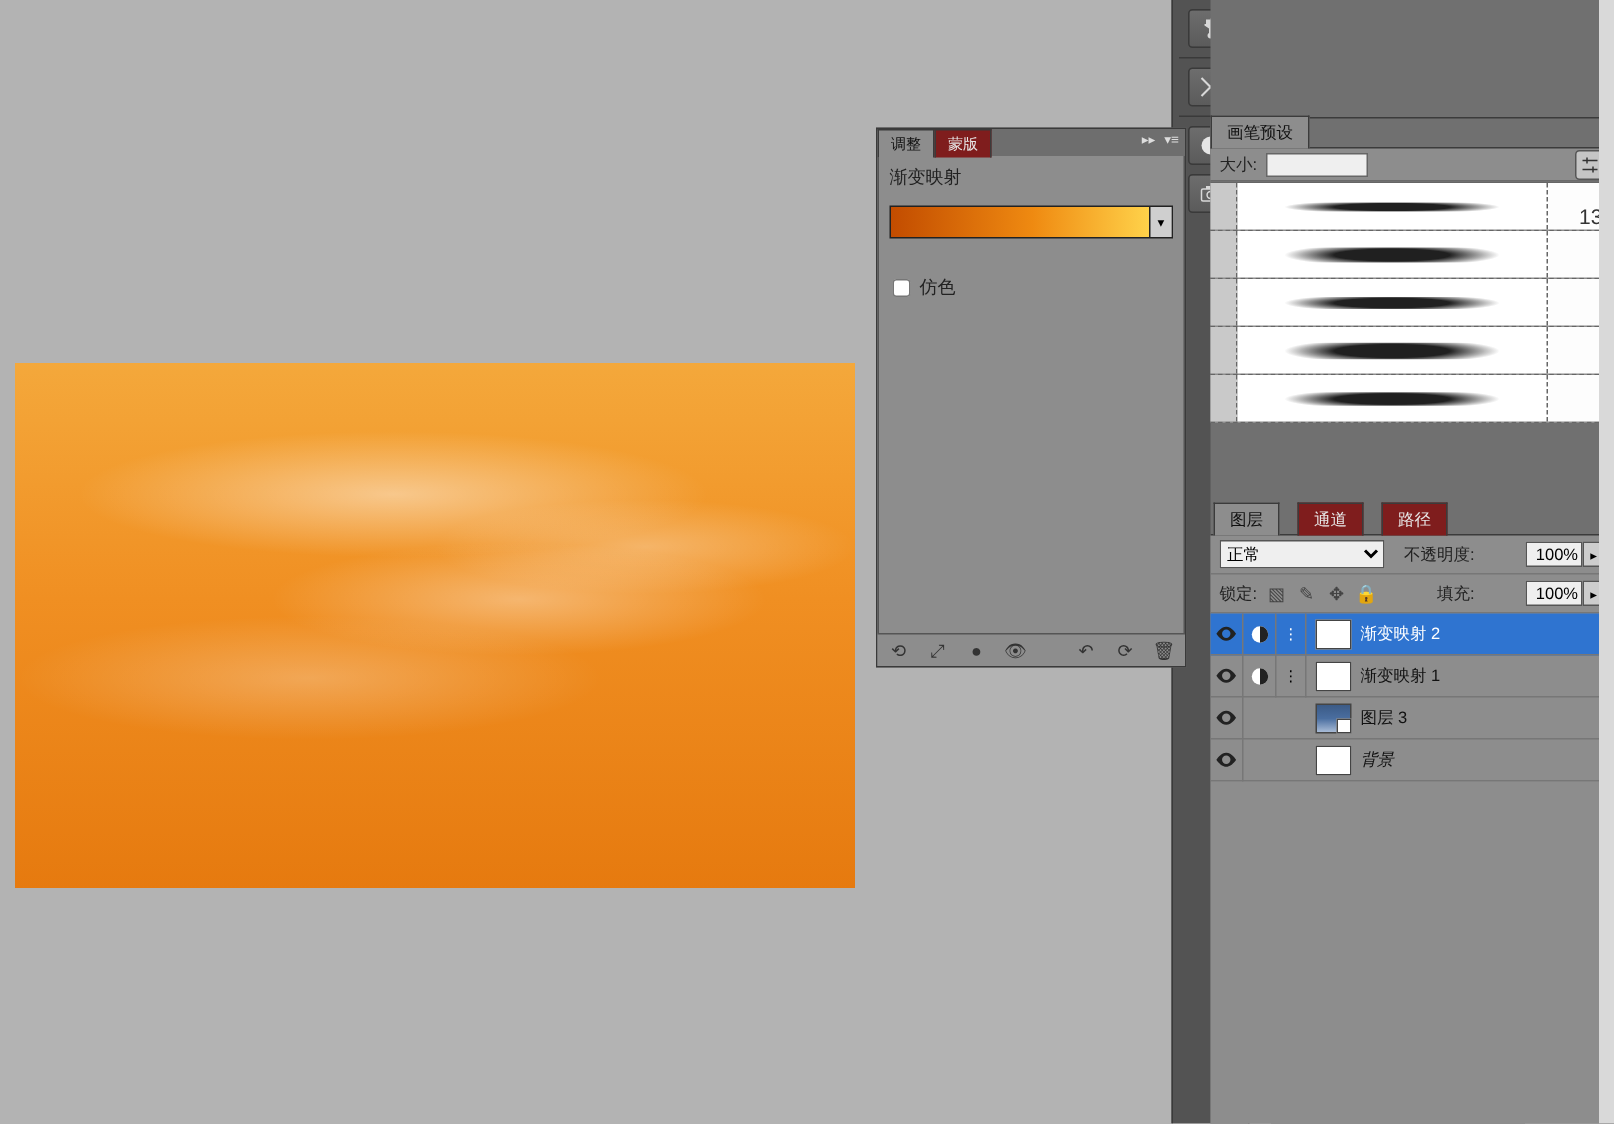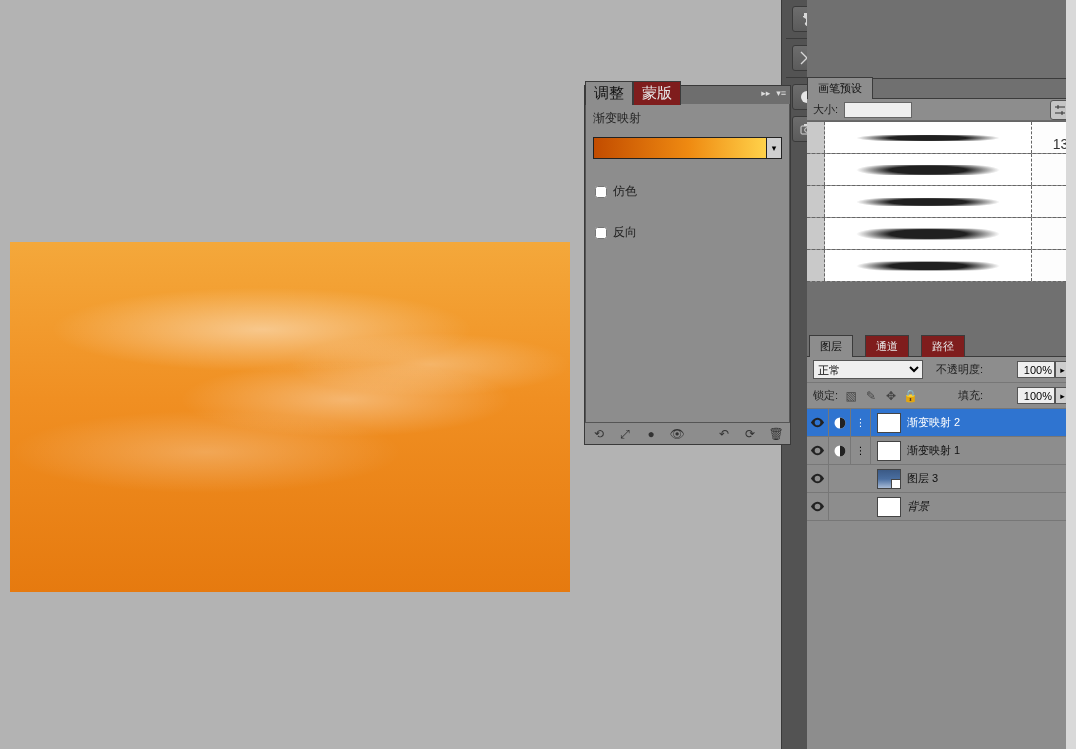--- a/index.html
+++ b/index.html
@@ -106,21 +106,21 @@
   .layer-name { font-size:11px; }
   .layer-row:not(.selected) .layer-name { color:#111; }
   .layers-filler{ background:#8d8d8d; height:250px; }
 
   
   .adjust-panel {
     position:absolute; left:584px; top:85px; width:207px; height:360px;
     background:#8d8d8d; border:1px solid #3a3a3a; box-shadow:0 0 0 1px #555 inset;
   }
   .adjust-panel .tabbar{height:18px;background:#6e6e6e;display:flex;align-items:flex-end;}
-  .adjust-panel .tabbar .panel-tab{font-size:15px;padding:2px 8px;}
+  .adjust-panel .tabbar .panel-tab{font-size:10px;padding:2px 8px;}
   .adjust-panel .title{ padding:6px 8px 10px 8px; font-size:12px; color:#222;}
   .adjust-panel .collapse-icons{position:absolute;right:4px;top:2px;display:flex;gap:6px;color:#ddd;font-size:9px;}
   .gradient-box{
     margin:0 8px; height:22px; border:1px solid #222; display:flex;
   }
   .gradient-box .grad{flex:1; background:linear-gradient(90deg,#c24c00 0%,#ef8a11 55%,#ffd24a 100%);}
   .gradient-box .drop{width:15px;border-left:1px solid #222;background:#cfcfcf;
     display:flex;align-items:center;justify-content:center;font-size:9px;}
   .chk-row{ display:flex;align-items:center;gap:6px;padding:24px 10px 0 10px;font-size:12px;color:#222;}
   .chk-row input{width:12px;height:12px;}
@@ -339,24 +339,20 @@
 
   <div class="gradient-box">
     <div class="grad"></div>
     <div class="drop">▾</div>
   </div>
 
   <label class="chk-row">
     <input type="checkbox" style="">
     <span>仿色</span>
   </label>
-  <label class="chk-row">
-    <input type="checkbox" style="">
-    <span>反向</span>
-  </label>
 
   <div class="adjust-footer">
     <div class="foot-icon">⟲</div>
     <div class="foot-icon">⤢</div>
     <div class="foot-icon">●</div>
     <div class="foot-icon">👁</div>
     <div class="gap"></div>
     <div class="foot-icon">↶</div>
     <div class="foot-icon">⟳</div>
     <div class="foot-icon">🗑</div>

